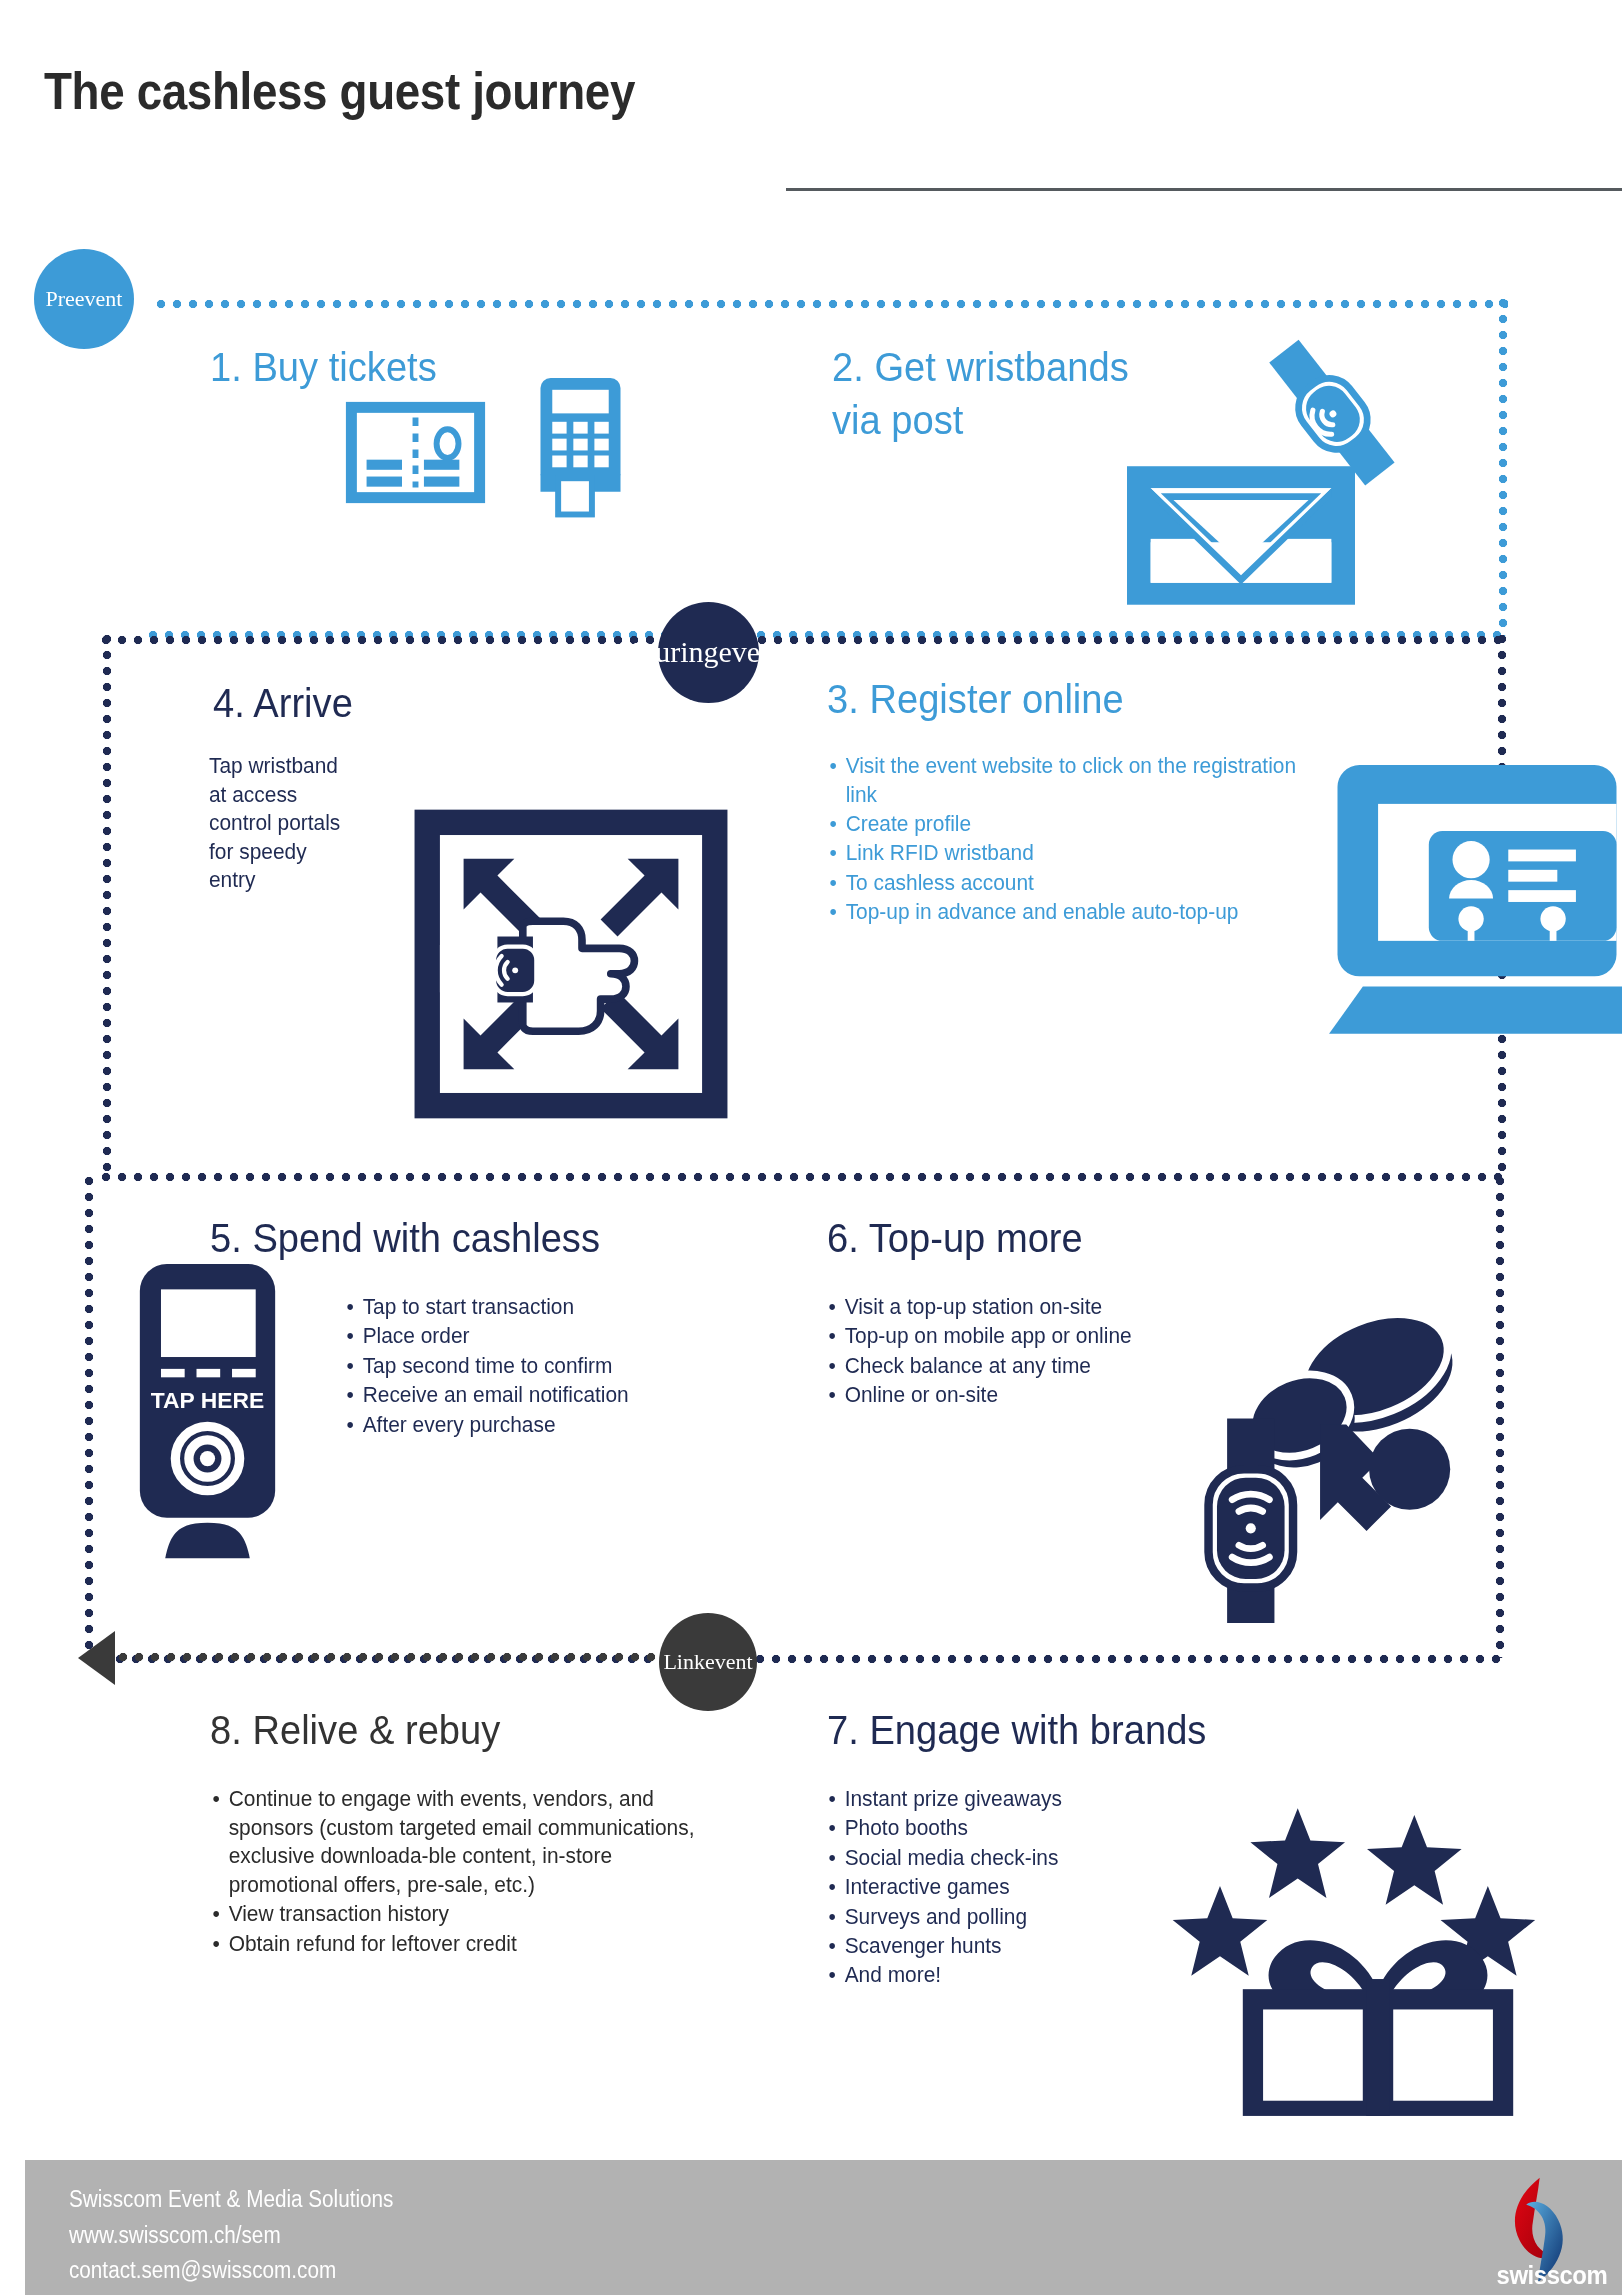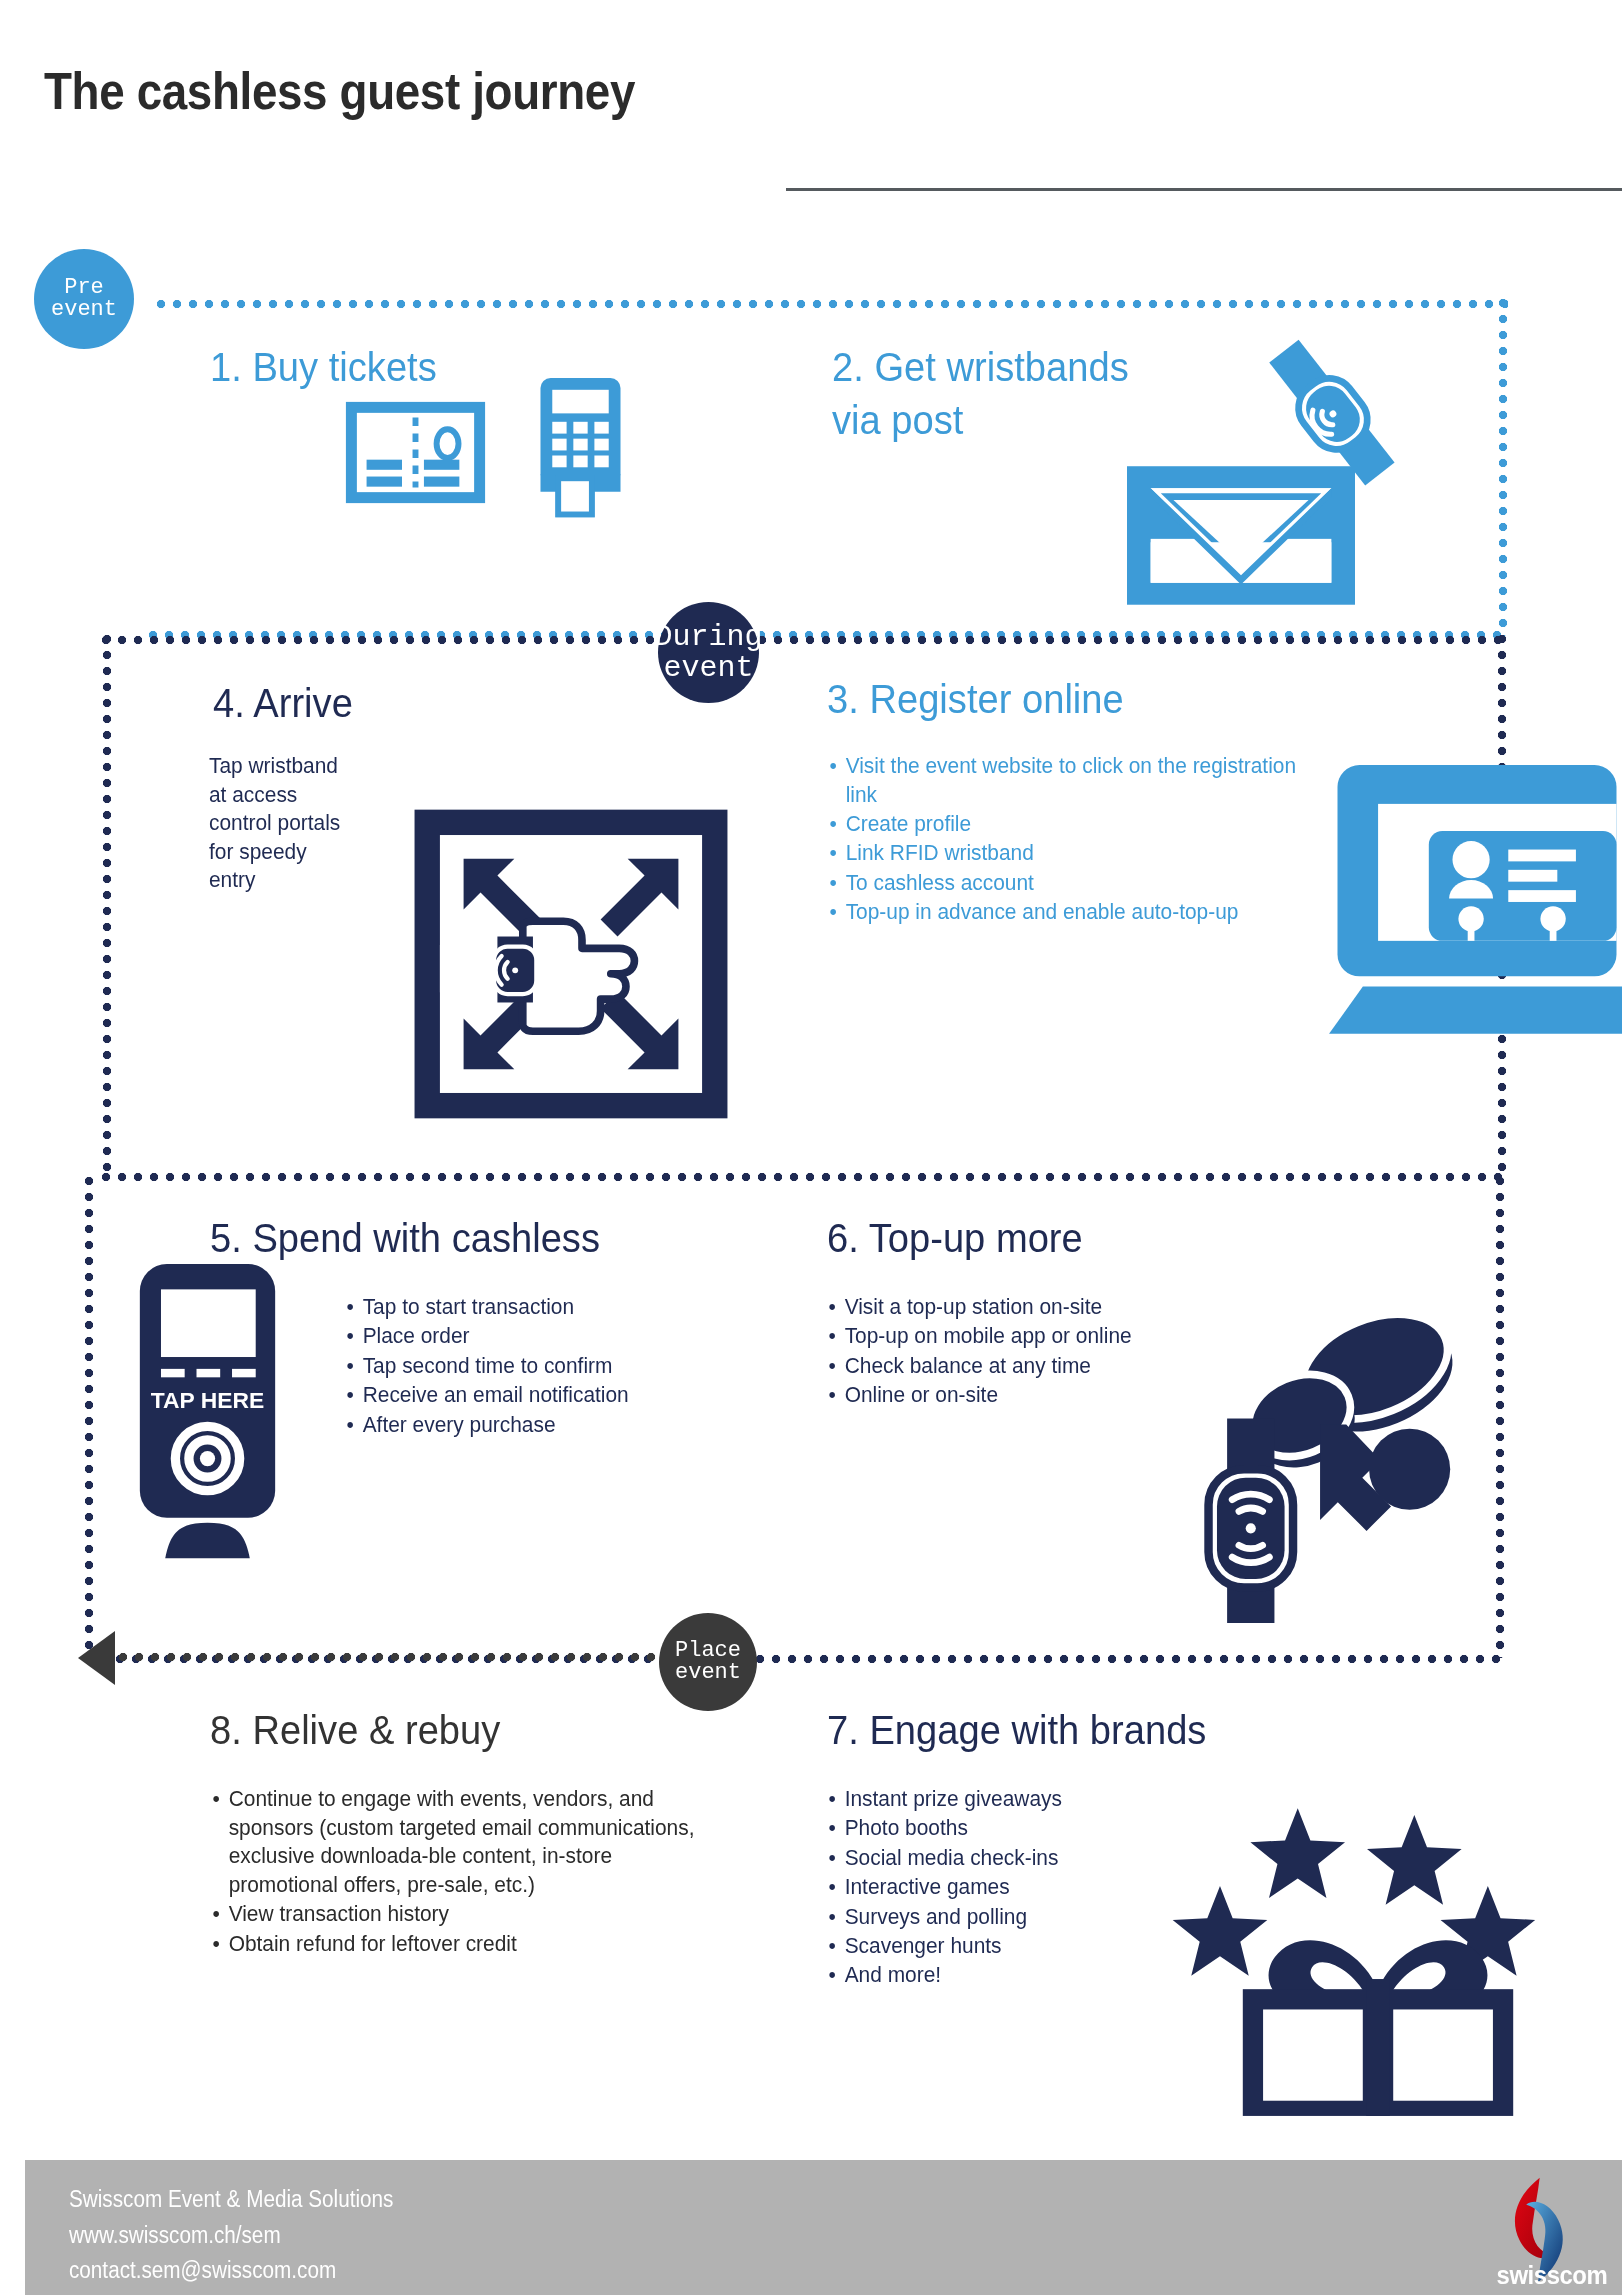--- a/index.html
+++ b/index.html
@@ -46,26 +46,25 @@
     background-size: 12px 16px;
     background-repeat: repeat-y;
   }
 
   
   .badge {
     position: absolute;
     border-radius: 50%;
     color: #ffffff;
     display: flex;
-    flex-direction: column;
     align-items: center;
     justify-content: center;
     line-height: 1.02;
     text-align: center;
-    font-family: Liberation Mono, monospace;
+    font-family: Liberation Serif, serif;
   }
   .badge span { display: block; }
 
   
   .head {
     position: absolute;
     font-size: 41px;
     font-weight: 400;
     white-space: nowrap;
     font-family: "Liberation Sans", sans-serif;
@@ -382,21 +381,21 @@
         <path d="M66 308 A26 26 0 0 0 94 308"></path>
         <path d="M58 322 A40 40 0 0 0 102 322"></path>
       </g>
     </svg>
   </div>
 
   <div class="left-arrow" style="left:78px; top:1631px;"></div>
   <div class="dots-h" style="--c:#3a3a3a; left:118px; top:1651px; width:549px;"></div>
 
   <div class="badge" style="left:659px; top:1613px; width:98px; height:98px; background:#3a3a3a; font-size:22px;">
-    <span>Place</span>
+    <span>Link</span>
     <span>event</span>
   </div>
 
   <div class="head dark" style="left:210px; top:1707px;">8. Relive &amp; rebuy</div>
 
   <ul class="blist body-text dark" style="left:211px; top:1785px; width:541px;">
     <li>Continue to engage with events, vendors, and sponsors (custom targeted email communications, exclusive downloada-ble content, in-store promotional offers, pre-sale, etc.)</li>
     <li>View transaction history</li>
     <li>Obtain refund for leftover credit</li>
   </ul>

